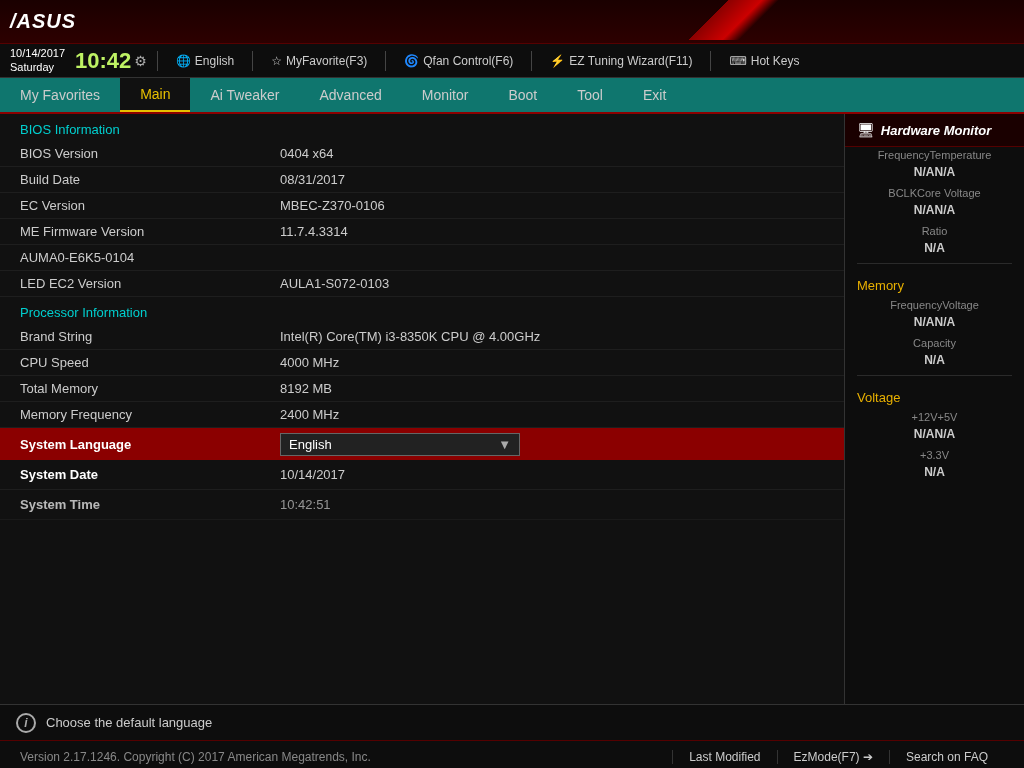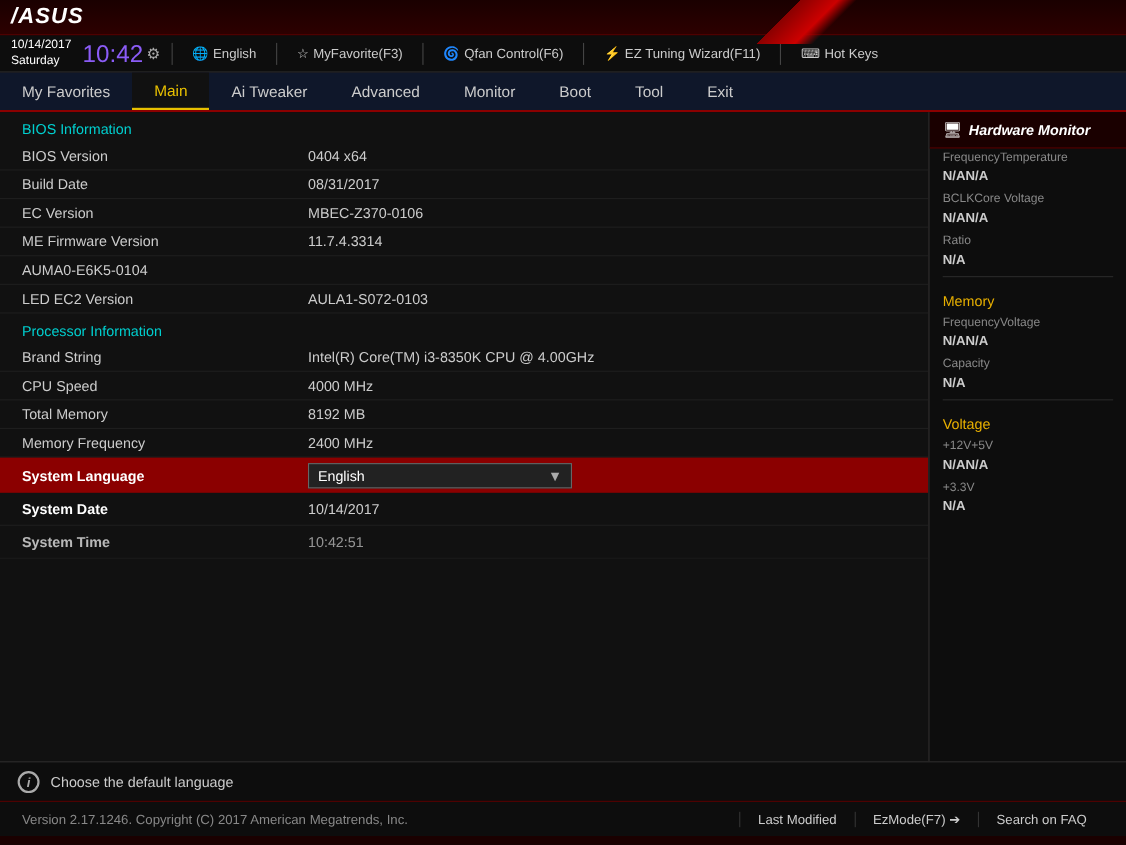--- a/index.html
+++ b/index.html
@@ -12,21 +12,21 @@
       color: #ccc;
       font-size: 13px;
     }
 
     
     #header {
       background: linear-gradient(180deg, #1a0000 0%, #2d0000 100%);
       border-bottom: 1px solid #550000;
       display: flex;
       align-items: center;
-      height: 32px;
+      height: 44px;
       padding: 0 10px;
       gap: 10px;
     }
     #asus-logo {
       color: #fff;
       font-weight: bold;
       font-size: 20px;
       letter-spacing: 1px;
       font-style: italic;
     }
@@ -58,21 +58,21 @@
       align-items: center;
       gap: 4px;
       color: #ccc;
       font-size: 12px;
       cursor: pointer;
       padding: 0 8px;
     }
 
     
     #nav {
-      background: #0f172a;
+      background: #0f766e;
       border-bottom: 2px solid #8b0000;
       display: flex;
       align-items: stretch;
       height: 36px;
     }
     .nav-item {
       padding: 0 20px;
       display: flex;
       align-items: center;
       color: #ccc;
@@ -233,21 +233,21 @@
     #hw-monitor-icon { color: #fff; font-size: 14px; }
 
     .hw-section-title {
       color: #e8b000;
       font-size: 13px;
       padding: 8px 12px 4px 12px;
       font-weight: normal;
     }
     .hw-row {
       display: flex;
-      justify-content: flex-start;
+      justify-content: center;
       padding: 2px 12px;
     }
     .hw-label { color: #888; font-size: 11px; }
     .hw-value { color: #ccc; font-size: 12px; font-weight: bold; }
     .hw-divider {
       height: 1px;
       background: #2a2a2a;
       margin: 6px 12px;
     }
 
@@ -275,21 +275,21 @@
   <div id="header-deco"></div>
 </div>
 
 <div id="toolbar">
   <div id="datetime">
     <div>
       <span>10/14/2017</span><br>
       <span>Saturday</span>
     </div>
   </div>
-  <span style="font-size:22px;font-weight:normal;color:#8b5cf6;">10:42</span>
+  <span style="font-size:22px;font-weight:bold;color:#bef264;">10:42</span>
   <span style="color:#aaa;font-size:14px;margin-left:3px;cursor:pointer;">⚙</span>
 
   <div class="toolbar-sep"></div>
 
   <div class="toolbar-item">
     <span>🌐</span>
     <span>English</span>
   </div>
 
   <div class="toolbar-sep"></div>

